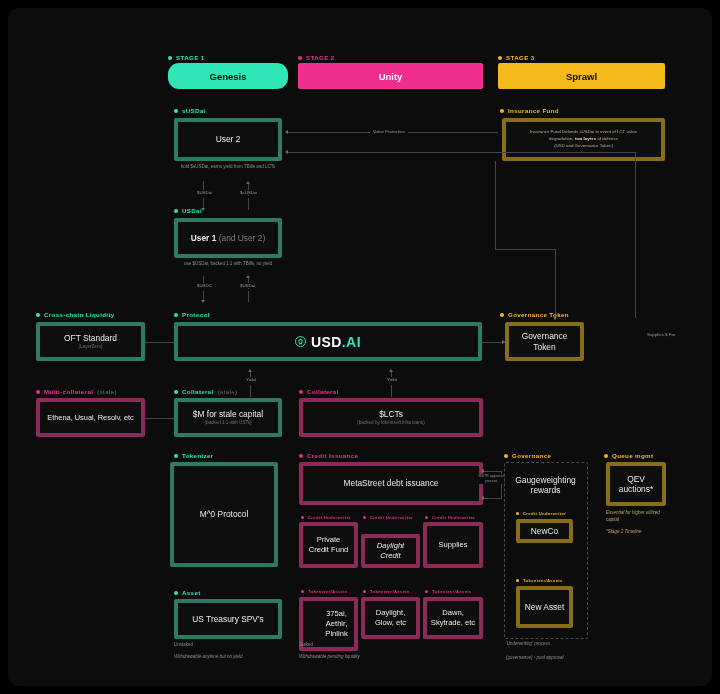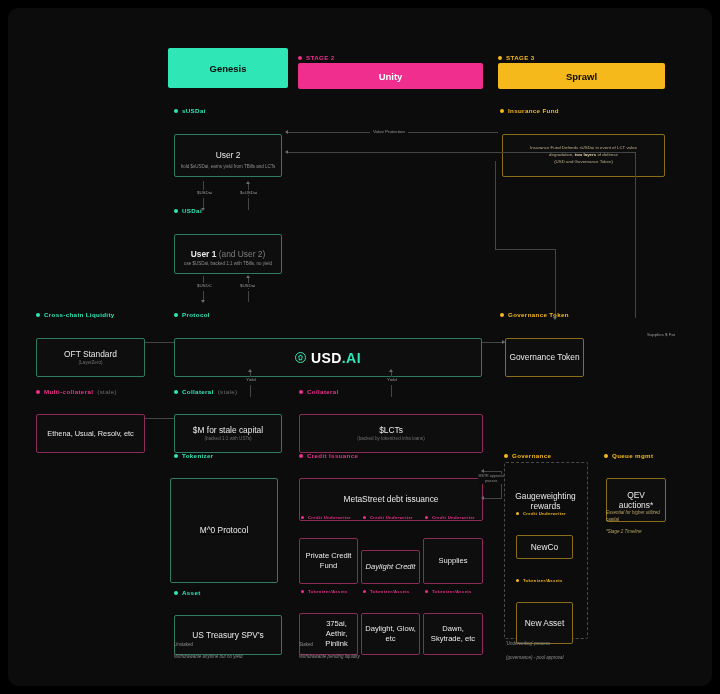--- a/index.html
+++ b/index.html
@@ -54,25 +54,24 @@
   .bn-teal { background: #2ee6b6; }
   .bn-pink { background: #ef2e8e; color: #ffffff; }
   .bn-gold { background: #f5b91b; }
 
   
   .box {
     position: absolute;
     display: flex; flex-direction: column;
     align-items: center; justify-content: center;
     text-align: center;
-    border: 1px solid #fde047;
+    border: 4px solid #fde047;
     border-radius: 2px;
     background: #0e0e0e;
     padding: 3px;
-    margin-top: 16px;
   }
   .b-teal { border-color: #2e7a64; }
   .b-pink { border-color: #8c2a58; }
   .b-gold { border-color: #8a6d19; }
   .box .title {
     font-size: 8.4px; color: #e9e9e9; font-weight: 400; line-height: 1.25;
   }
   .box .sub { font-size: 4.6px; color: #6f6f6f; margin-top: 1px; line-height: 1.3; }
   .box .dim { color: #7c7c7c; font-weight: 400; }
 
@@ -137,21 +136,21 @@
 </head>
 <body>
 
 <div id="canvas">
   <div class="board">
 
     <div class="seclabel" style="left:160px; top:46px;">
       <span class="dot d-teal"></span>
       <span class="c-teal">STAGE 1</span>
     </div>
-    <div class="banner bn-teal" style="left:160px; top:40px; width:120px; height:40px;">
+    <div class="banner bn-teal" style="left:160px; top:55px; width:120px; height:26px;border-radius:11px;">
       <span>Genesis</span>
     </div>
 
     <div class="seclabel" style="left:290px; top:46px;">
       <span class="dot d-pink"></span>
       <span class="c-pink">STAGE 2</span>
     </div>
     <div class="banner bn-pink" style="left:290px; top:55px; width:185px; height:26px;">
       <span>Unity</span>
     </div>
@@ -397,21 +396,21 @@
     <div class="box b-teal" style="left:166px; top:591px; width:108px; height:40px;">
       <div class="title">US Treasury SPV's</div>
     </div>
     <div class="cap ital" style="left:166px; top:634px; width:120px;">Unstaked</div>
     <div class="cap ital" style="left:166px; top:646px; width:120px;">Withdrawable anytime but no yield</div>
 
     <div class="seclabel" style="left:293px; top:581px; font-size:4.2px;">
       <span class="dot d-pink" style="width:3px;height:3px;"></span>
       <span class="c-pink">Tokenizer/Assets</span>
     </div>
-    <div class="box b-pink small" style="left:291px; top:589px; width:59px; height:42px;padding-left:19px;">
+    <div class="box b-pink small" style="left:291px; top:589px; width:59px; height:54px;padding-left:19px;">
       <div class="title">375ai, Aethir, Pinlink</div>
     </div>
 
     <div class="seclabel" style="left:355px; top:581px; font-size:4.2px;">
       <span class="dot d-pink" style="width:3px;height:3px;"></span>
       <span class="c-pink">Tokenizer/Assets</span>
     </div>
     <div class="box b-pink small" style="left:353px; top:589px; width:59px; height:42px;">
       <div class="title">Daylight, Glow, etc</div>
     </div>

